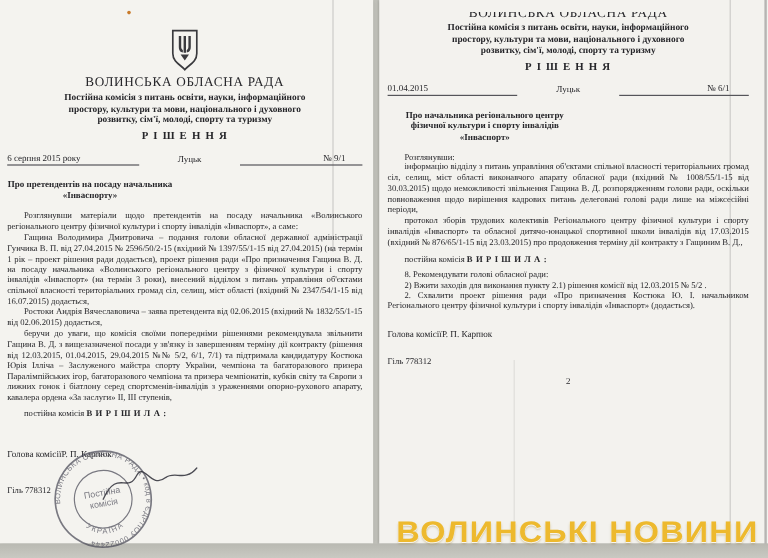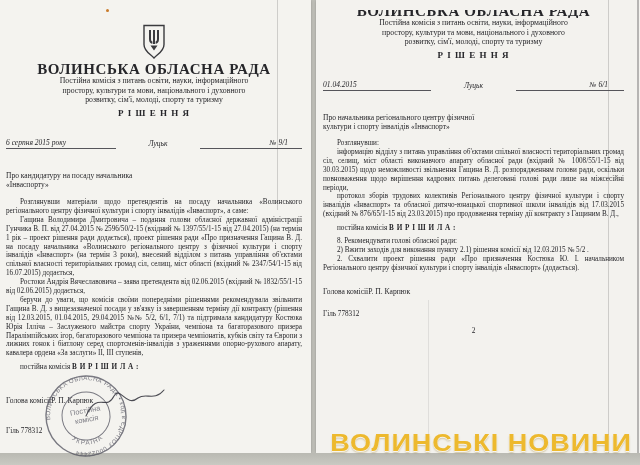--- a/index.html
+++ b/index.html
@@ -5,29 +5,29 @@
   html,body{margin:0;padding:0;}
   #scan{position:relative;width:640px;height:465px;background:#c2c2bb;overflow:hidden;
         font-family:"Liberation Serif","DejaVu Serif",serif;color:#26262a;}
   .page{position:absolute;top:0;height:453px;background:#f4f3ef;box-shadow:0 0 3px rgba(0,0,0,.25);}
   #page-left{left:0;width:311px;}
   #page-right{left:316px;width:324px;background:#f3f2ee;}
   .crease{position:absolute;width:1px;background:rgba(90,90,90,.25);}
   .bottom-band{position:absolute;left:0;top:453px;width:640px;height:12px;
     background:linear-gradient(#b9b9b2,#c9c9c2);}
   .hdr{ text-align:center;}
-  .org-title{font-weight:bold;font-size:15px;letter-spacing:.6px;line-height:13px;white-space:nowrap;}
+  .org-title{font-weight:normal;font-size:11px;letter-spacing:.6px;line-height:13px;white-space:nowrap;}
   .clip-top{height:8px;overflow:hidden;position:relative;}
   .clip-top .org-title{position:absolute;left:0;right:0;bottom:0;}
-  .comm-line{font-weight:normal;font-size:7.8px;line-height:9.6px;}
+  .comm-line{font-weight:bold;font-size:7.8px;line-height:9.6px;}
   .doc-type{font-weight:bold;font-size:9px;margin-top:3px;letter-spacing:1px;}
-  .date-row{display:flex;align-items:flex-end;font-size:7.5px;margin-top:20px;font-style:italic;}
+  .date-row{display:flex;align-items:flex-end;font-size:7.5px;margin-top:9px;}
   .date-cell{border-bottom:.8px solid #55555a;padding-bottom:1px;}
   .place-cell{flex:1;text-align:center;padding-bottom:1px;}
-  .subject{font-weight:normal;font-size:7.5px;line-height:9.6px;margin-top:22px;}
+  .subject{font-weight:bold;font-size:7.5px;line-height:9.6px;margin-top:11px;text-align:center;}
   .body-text{font-size:7.2px;line-height:8.9px;text-align:justify;}
   .body-text p{margin:0;text-indent:14px;}
   .resolved{margin:5px 0 4px 0 !important;}
   .resolved b{letter-spacing:.5px;}
   .sig-row{display:flex;justify-content:flex-start;font-weight:normal;font-size:7.6px;}
   .footer-ref{font-size:7.2px;}
   .page-num{text-align:center;font-size:7.4px;margin-top:8px;}
   .emblem{display:block;margin:0 auto 3px auto;}
   #stamp{position:absolute;left:40px;top:370px;width:92px;height:92px;opacity:.72;
          transform:rotate(-10deg);pointer-events:none;}
@@ -55,21 +55,21 @@
         <div class="comm-line">розвитку, сім'ї, молоді, спорту та туризму</div>
         <div class="doc-type">Р І Ш Е Н Н Я</div>
       </div>
 
       <div class="date-row">
         <span class="date-cell" style="width:110px;">6 серпня 2015 року</span>
         <span class="place-cell">Луцьк</span>
         <span class="date-cell" style="width:88px;text-align:right;padding-right:14px;">№ 9/1</span>
       </div>
 
-      <div class="subject" style="max-width:138px;">Про кандидатуру на посаду начальника «Інваспорту»</div>
+      <div class="subject" style="max-width:138px;">Про претендентів на посаду начальника «Інваспорту»</div>
 
       <div class="body-text" style="margin-top:8px;font-family:Liberation Serif, serif;">
         <p>Розглянувши матеріали щодо претендентів на посаду начальника «Волинського регіонального центру фізичної культури і спорту інвалідів «Інваспорт», а саме:</p>
         <p>Гащина Володимира Дмитровича – подання голови обласної державної адміністрації Гунчика В. П. від 27.04.2015 № 2596/50/2-15 (вхідний № 1397/55/1-15 від 27.04.2015) (на термін 1 рік – проект рішення ради додається), проект рішення ради «Про призначення Гащина В. Д. на посаду начальника «Волинського регіонального центру з фізичної культури і спорту інвалідів «Інваспорт» (на термін 3 роки), внесений відділом з питань управління об'єктами спільної власності територіальних громад сіл, селищ, міст області (вхідний № 2347/54/1-15 від 16.07.2015) додається,</p>
         <p>Ростоки Андрія Вячеславовича – заява претендента від 02.06.2015 (вхідний № 1832/55/1-15 від 02.06.2015) додається,</p>
         <p>беручи до уваги, що комісія своїми попередніми рішеннями рекомендувала звільнити Гащина В. Д. з вищезазначеної посади у зв'язку із завершенням терміну дії контракту (рішення від 12.03.2015, 01.04.2015, 29.04.2015 №№ 5/2, 6/1, 7/1) та підтримала кандидатуру Костюка Юрія Ілліча – Заслуженого майстра спорту України, чемпіона та багаторазового призера Паралімпійських ігор, багаторазового чемпіона та призера чемпіонатів, кубків світу та Європи з лижних гонок і біатлону серед спортсменів-інвалідів з ураженнями опорно-рухового апарату, кавалера ордена «За заслуги» II, III ступенів,</p>
         <p class="resolved"><span>постійна комісія </span><b>В И Р І Ш И Л А :</b></p>
       </div>
 
       <div class="sig-row" style="margin-top:24px;padding-right:14px;">

